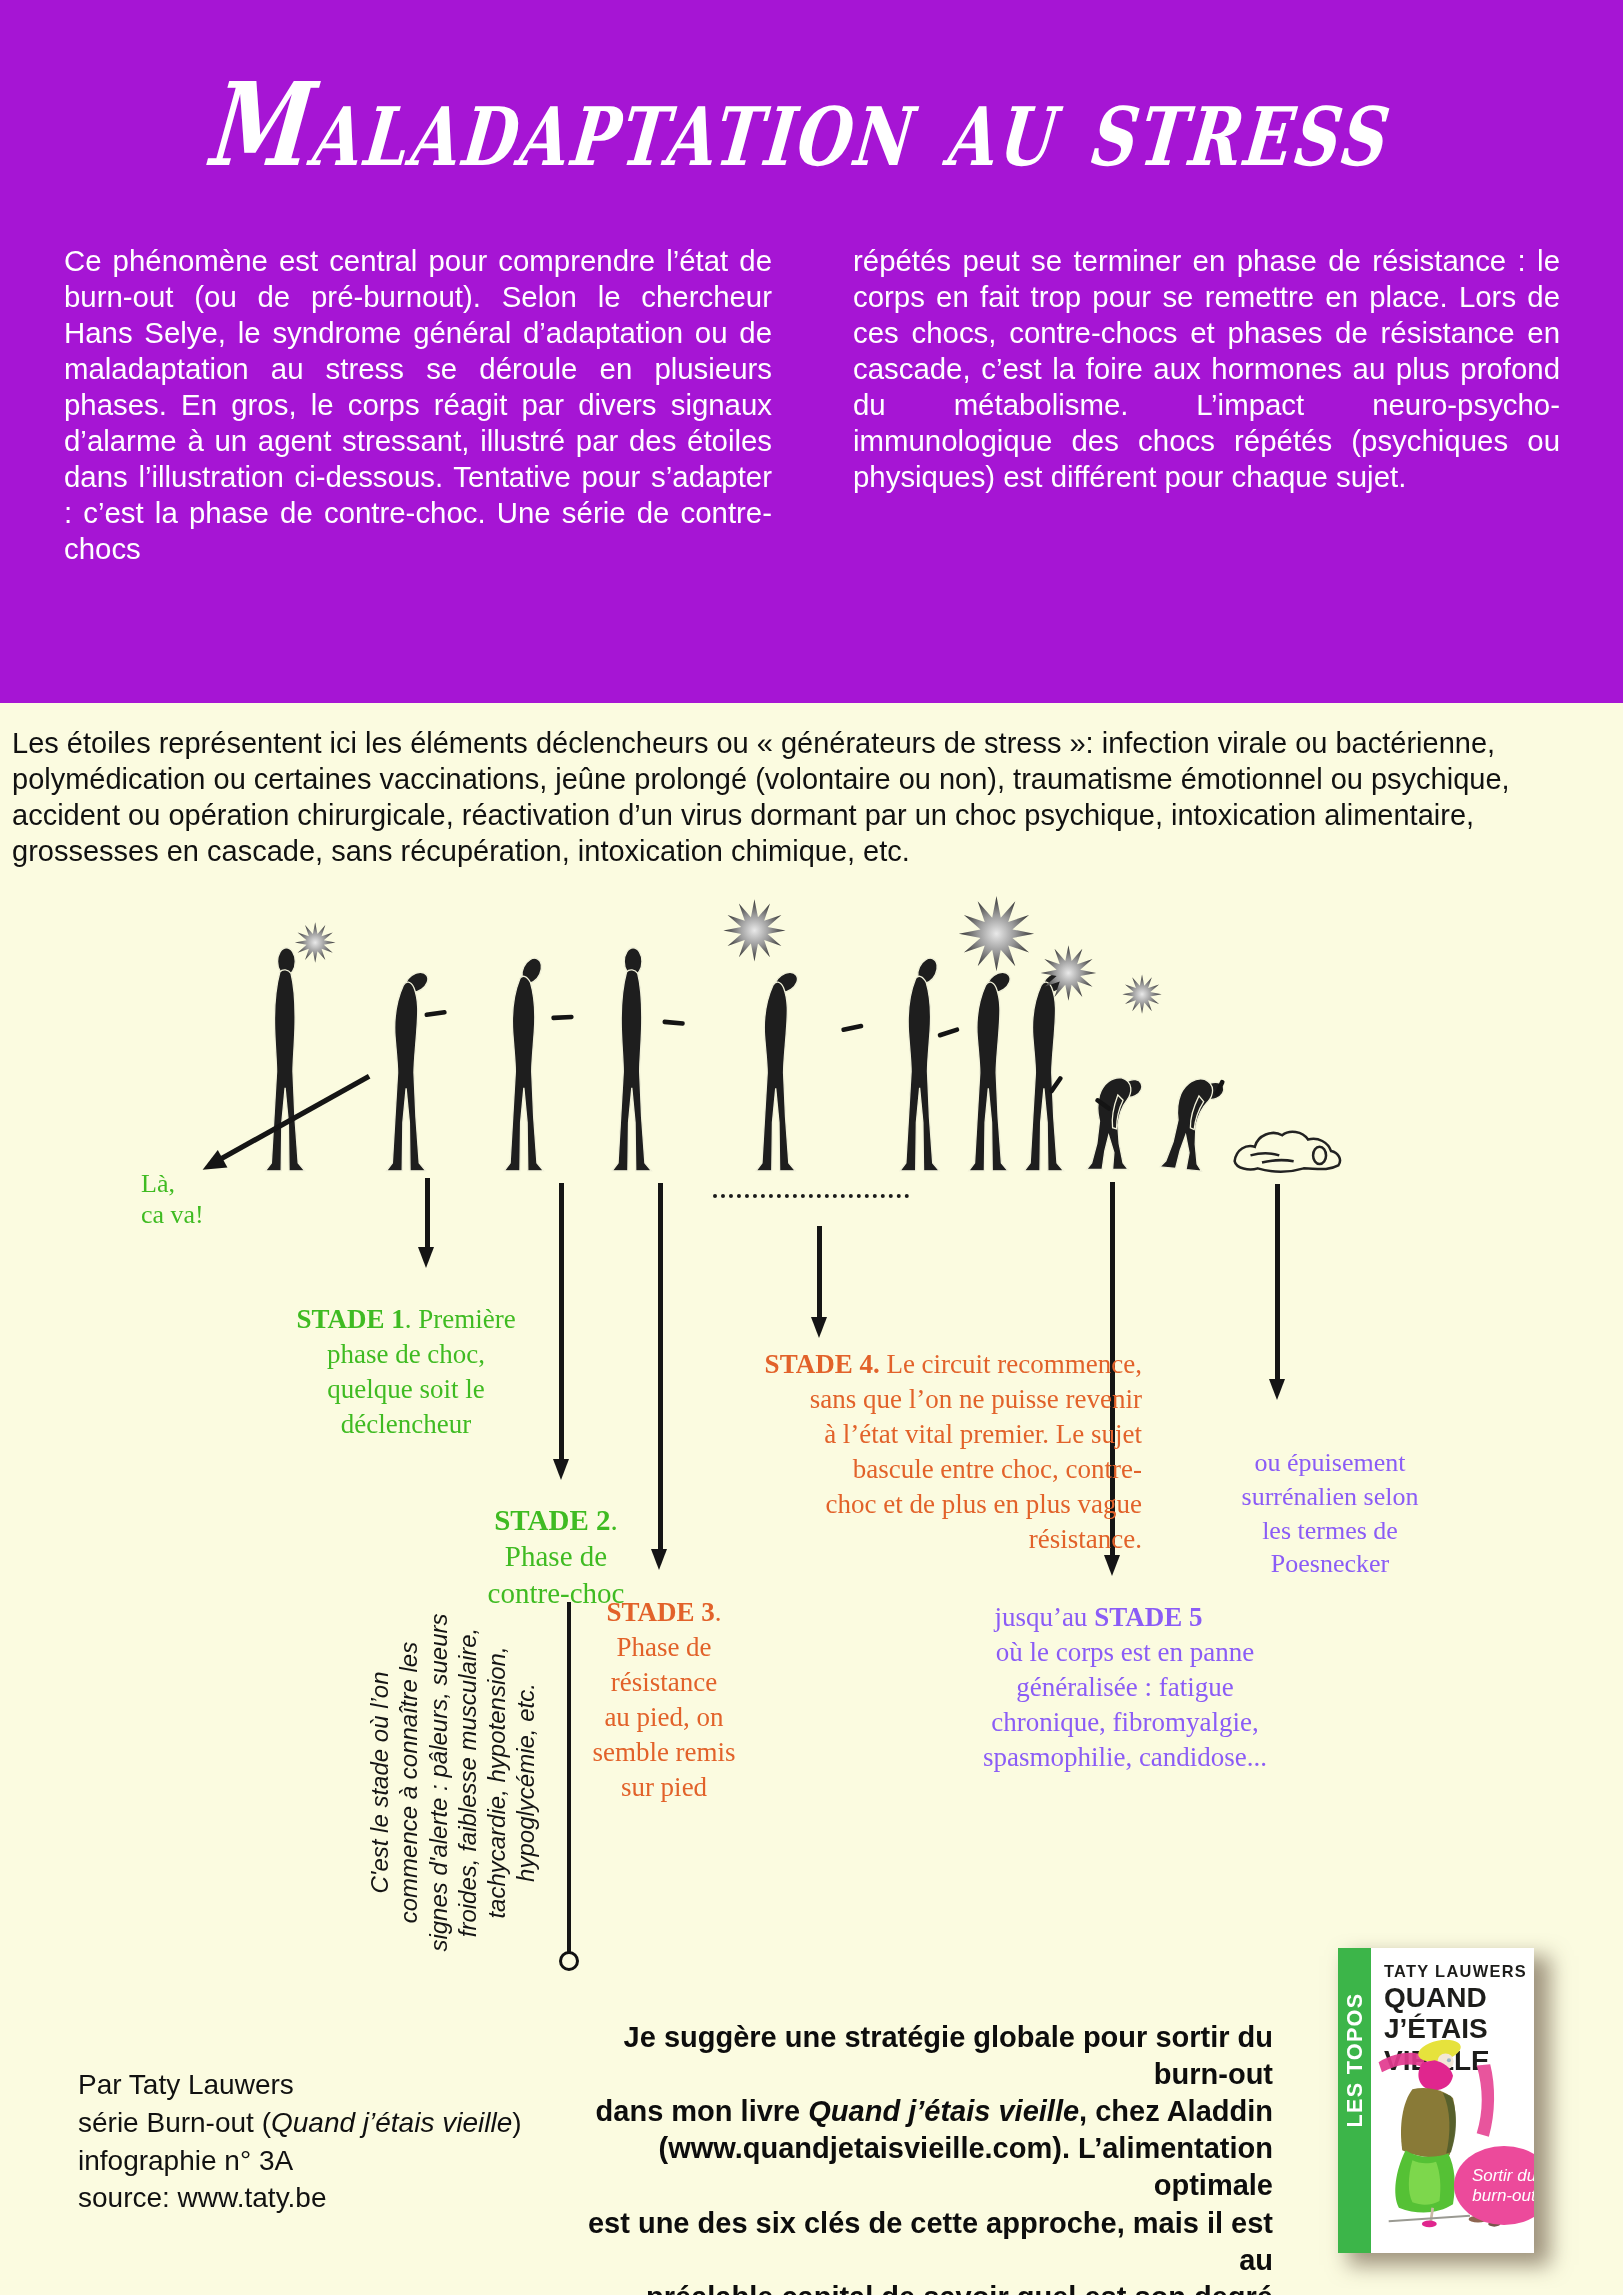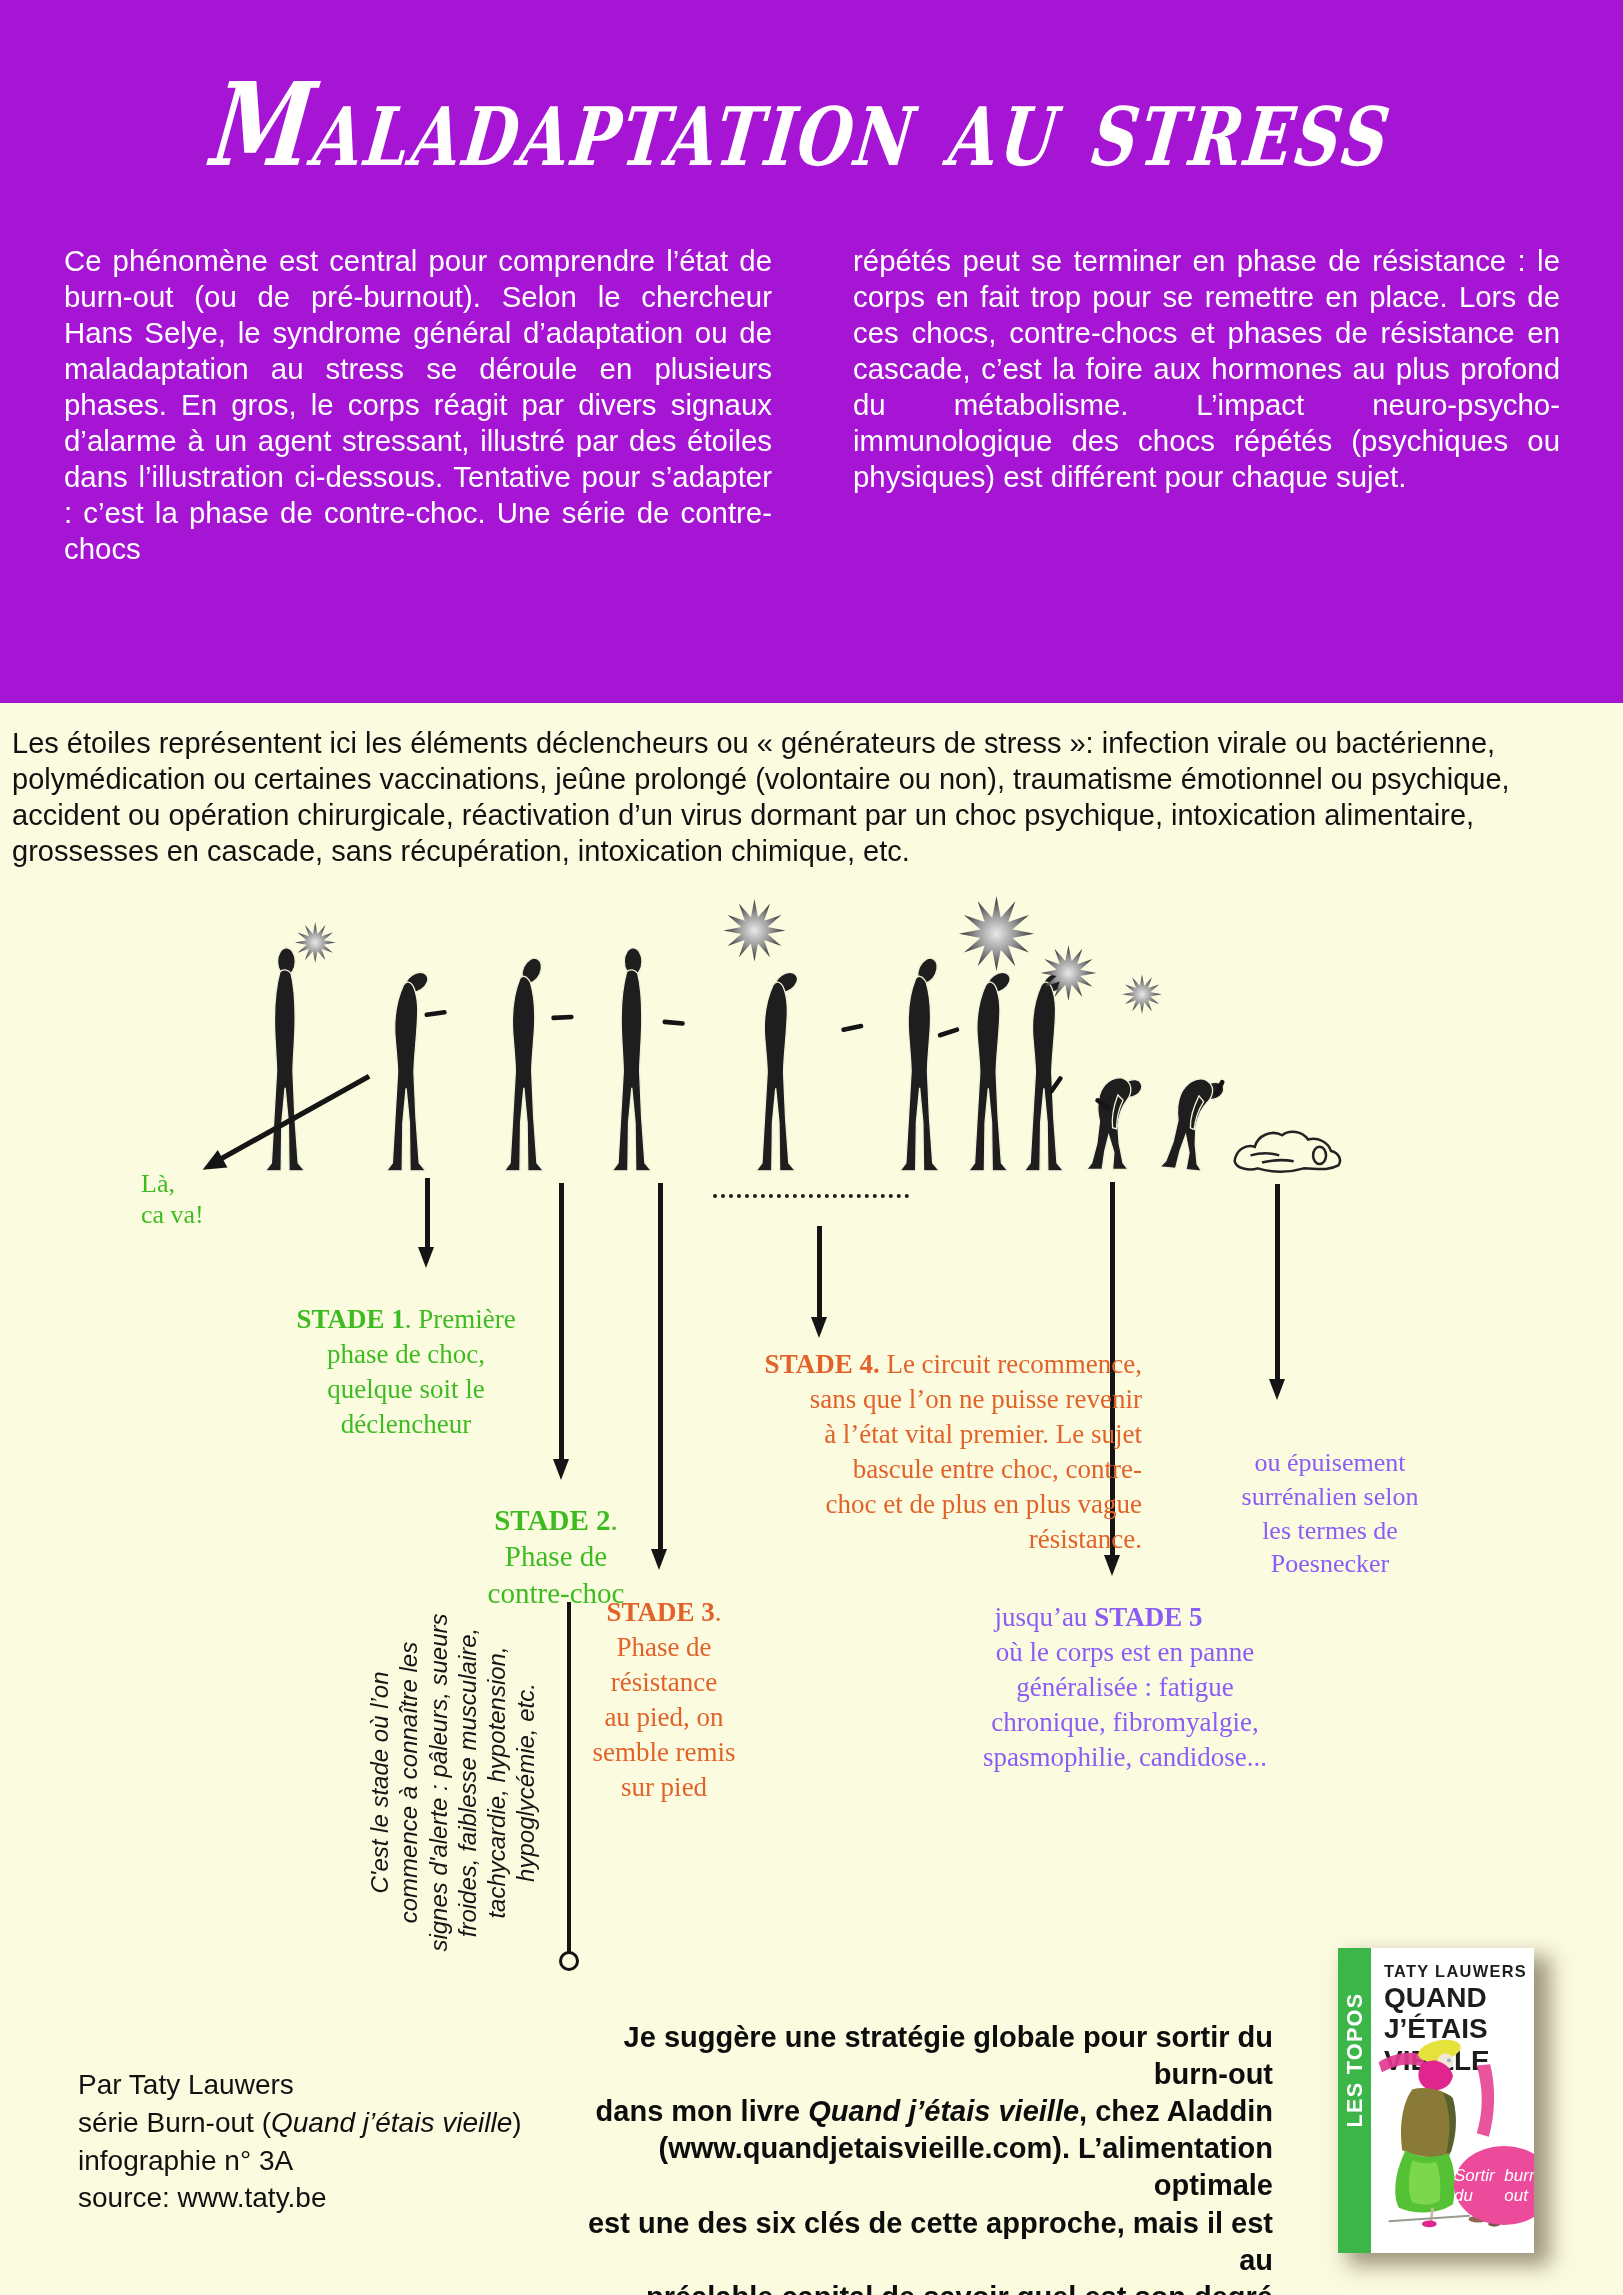--- a/index.html
+++ b/index.html
@@ -91,21 +91,21 @@
     color:#fff;font-weight:bold;font-size:21.6px;letter-spacing:1.3px;
     text-align:center;white-space:nowrap;
   }
   .book-cover{flex:1;position:relative;overflow:hidden;}
   .book-author{position:absolute;left:13px;top:14.4px;font-size:16.4px;font-weight:bold;letter-spacing:1.3px;color:#1d1d1b;}
   .book-title{position:absolute;left:13px;top:34px;font-size:28px;font-weight:bold;line-height:1.12;color:#1d1d1b;}
   .book-illo{position:absolute;left:0px;top:77px;}
   .badge{
     position:absolute;left:83px;top:198px;width:100px;height:79px;
     background:#ec4a9b;border-radius:50%;
-    display:flex;flex-direction:row;justify-content:center;align-items:center;
+    display:flex;flex-direction:column;justify-content:center;align-items:center;
     color:#fff;font-style:italic;font-size:17px;line-height:1.15;
   }
 </style>
 </head>
 <body>
 
 <div class="abs header"></div>
 <div class="abs title">Maladaptation au stress</div>
 <div class="abs col col-left">Ce phénomène est central pour comprendre l’état de burn-out (ou de pré-burnout). Selon le chercheur Hans Selye, le syndrome général d’adaptation ou de maladaptation au stress se déroule en plusieurs phases. En gros, le corps réagit par divers signaux d’alarme à un agent stressant, illustré par des étoiles dans l’illustration ci-dessous. Tentative pour s’adapter : c’est la phase de contre-choc. Une série de contre-chocs</div>
 <div class="abs col col-right">répétés peut se terminer en phase de résistance : le corps en fait trop pour se remettre en place. Lors de ces chocs, contre-chocs et phases de résistance en cascade, c’est la foire aux hormones au plus profond du métabolisme. L’impact neuro-psycho-immunologique des chocs répétés (psychiques ou physiques) est différent pour chaque sujet.</div>

